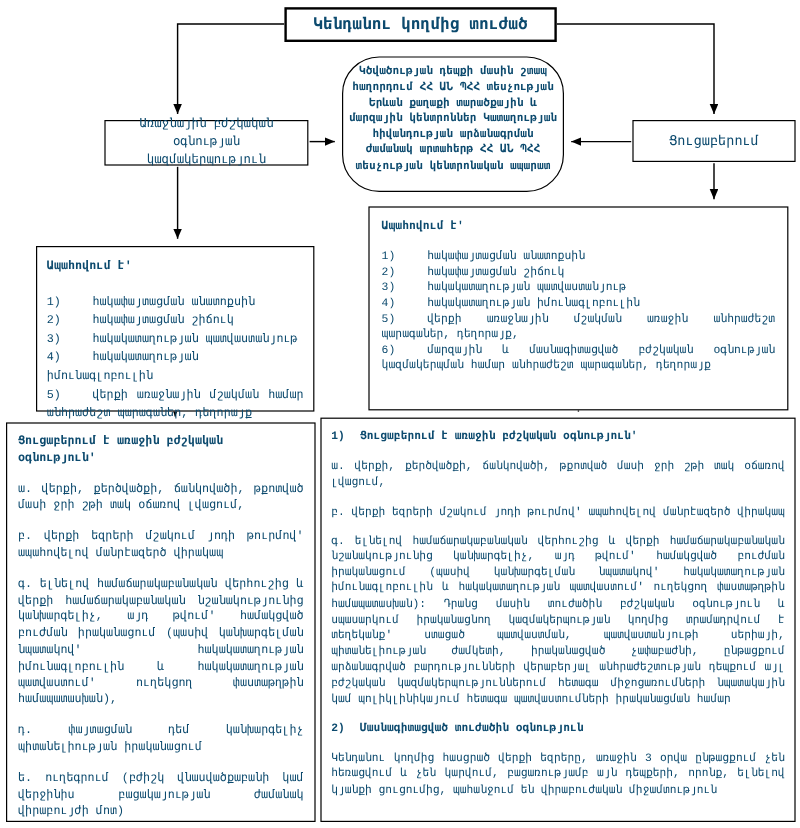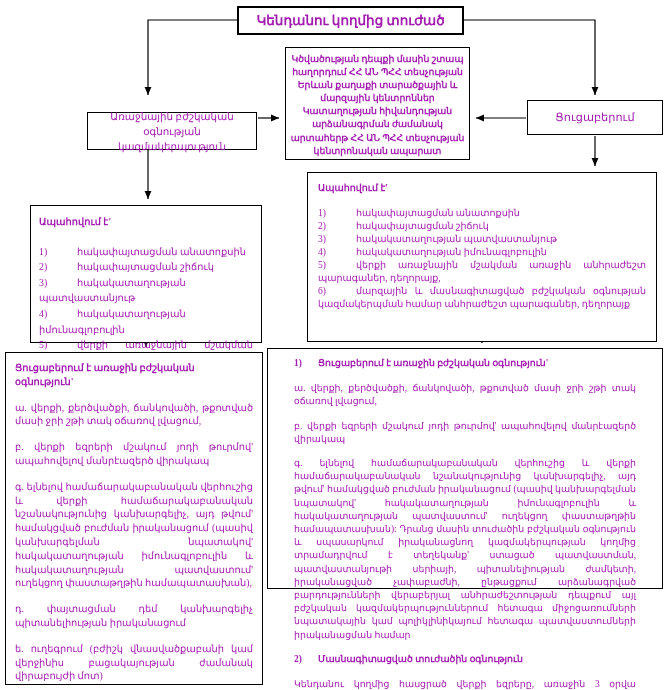--- a/index.html
+++ b/index.html
@@ -1,32 +1,32 @@
 <!DOCTYPE html>
 <html><head>
 <meta charset="utf-8">
 <style>
   html,body{margin:0;padding:0;background:#ffffff;}
   .canvas{
     position:relative;width:667px;height:690px;background:#ffffff;
-    font-family:Liberation Serif, serif;color:#a21caf;overflow:hidden;
+    font-family:Liberation Mono, monospace;color:#0c4a6e;overflow:hidden;
   }
   .box{position:absolute;border:1px solid #000;background:#fff;box-sizing:border-box;}
   .title-box{
     left:237px;top:6px;width:227px;height:29px;border-width:2px;
     display:flex;align-items:center;justify-content:center;
     font-weight:bold;font-size:13.5px;
   }
   .central-box{
     left:285px;top:47px;width:185px;height:113px;
     font-weight:bold;font-size:9.3px;line-height:13.1px;
-    text-align:center;padding:5px 3px;
+    text-align:center;padding:5px 3px;border-radius:31px;
   }
   .left-org{
-    left:87px;top:112px;width:170px;height:38px;
+    left:87px;top:100px;width:170px;height:38px;
     font-size:10.3px;line-height:15px;text-align:center;
     display:flex;align-items:center;justify-content:center;padding:8px;
   }
   .hospital{
     left:527px;top:100px;width:136px;height:35px;
     font-size:11.3px;display:flex;align-items:center;justify-content:center;
   }
   .list-header{font-weight:bold;}
   .left-list{
     left:30px;top:205px;width:232px;height:138px;
@@ -38,22 +38,22 @@
     font-size:9.5px;line-height:13px;padding:9px 10px;
   }
   .right-list .list-header{margin-bottom:12px;}
   .item{text-align:justify;}
   .item .num{display:inline-block;width:38px;}
   .bottom-left{
     left:5px;top:352px;width:258px;height:333px;
     font-size:9.8px;line-height:13.8px;padding:8px 9px;
   }
   .bottom-right{
-    left:267px;top:348px;width:396px;height:241px;
-    font-size:9.4px;line-height:13.2px;padding:8px 26px;
+    left:267px;top:348px;width:396px;height:337px;
+    font-size:9.4px;line-height:13.2px;padding:8px 8px;
   }
   .para{text-align:justify;margin:0 0 12px 0;}
   .bottom-right .para{margin-bottom:11px;}
   .sec-header{font-weight:bold;margin:0 0 12px 0;}
   .sec-header .num{display:inline-block;width:24px;font-weight:bold;}
   .connectors{position:absolute;left:0;top:0;width:667px;height:690px;pointer-events:none;}
 </style>
 </head>
 <body>
 

